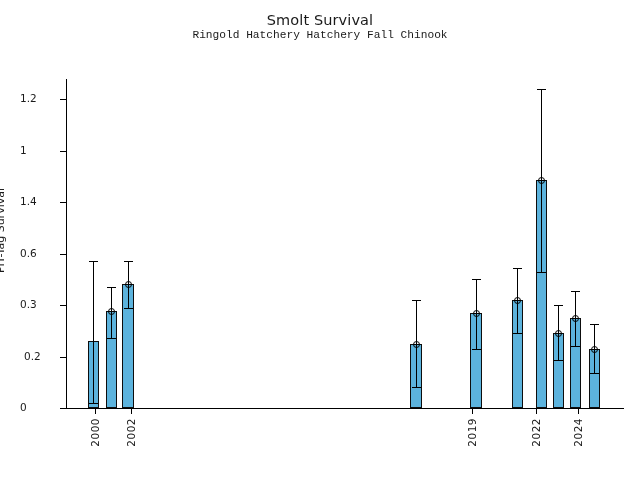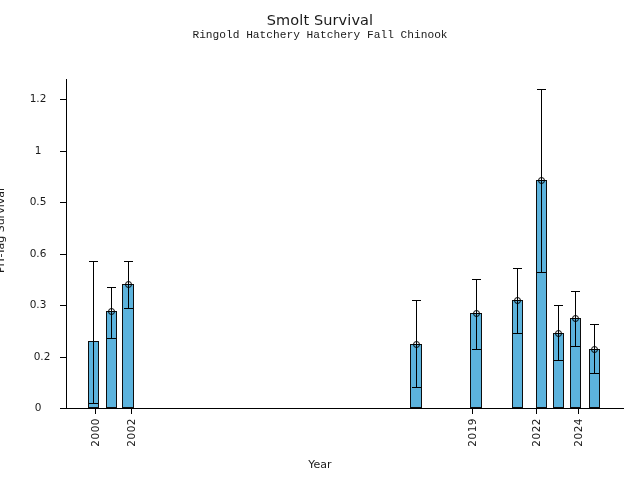--- a/index.html
+++ b/index.html
@@ -70,21 +70,21 @@
   .ytick {
     position: absolute;
     left: 60px;
     width: 6px;
     height: 1px;
     background: #000000;
   }
   .ytick-label {
     position: absolute;
     right: 644px;           
-    text-align: center;
+    text-align: left;
     font-size: 10.5px;
     color: #1a1a1a;
     white-space: nowrap;
   }
   .xtick {
     position: absolute;
     top: 409px;
     width: 1px;
     height: 5px;
     background: #000000;
@@ -166,33 +166,32 @@
 
   <div class="title-block">
     <div class="title-main">Smolt Survival</div>
     <div class="title-sub">Ringold Hatchery Hatchery Fall Chinook</div>
   </div>
 
   <div id="axis-left"></div>
   <div id="axis-bottom"></div>
 
   <div id="ylabel">PIT-Tag Survival</div>
-  <div id="xlabel">Year</div>
 
   <div id="ytick-layer">
       <div class="ytick" style="top: 408px;"></div>
       <div class="ytick-label" style="left: 20px; width: 36px; top: 401px;">0</div>
       <div class="ytick" style="top: 356.5px;"></div>
       <div class="ytick-label" style="left: 24px; width: 36px; top: 349.5px;">0.2</div>
       <div class="ytick" style="top: 305px;"></div>
       <div class="ytick-label" style="left: 20px; width: 36px; top: 298px;">0.3</div>
       <div class="ytick" style="top: 253.5px;"></div>
       <div class="ytick-label" style="left: 20px; width: 36px; top: 246.5px;">0.6</div>
       <div class="ytick" style="top: 202px;"></div>
-      <div class="ytick-label" style="left: 20px; width: 36px; top: 195px;">0.5</div>
+      <div class="ytick-label" style="left: 20px; width: 36px; top: 195px;">1.4</div>
       <div class="ytick" style="top: 150.5px;"></div>
       <div class="ytick-label" style="left: 20px; width: 36px; top: 143.5px;">1</div>
       <div class="ytick" style="top: 99px;"></div>
       <div class="ytick-label" style="left: 20px; width: 36px; top: 92px;">1.2</div>
     </div>
   <div id="xtick-layer">
       <div class="xtick" style="left: 95px;"></div>
       <div class="xtick-label" style="left: 89px;">2000</div>
       <div class="xtick" style="left: 131px;"></div>
       <div class="xtick-label" style="left: 125px;">2002</div>

